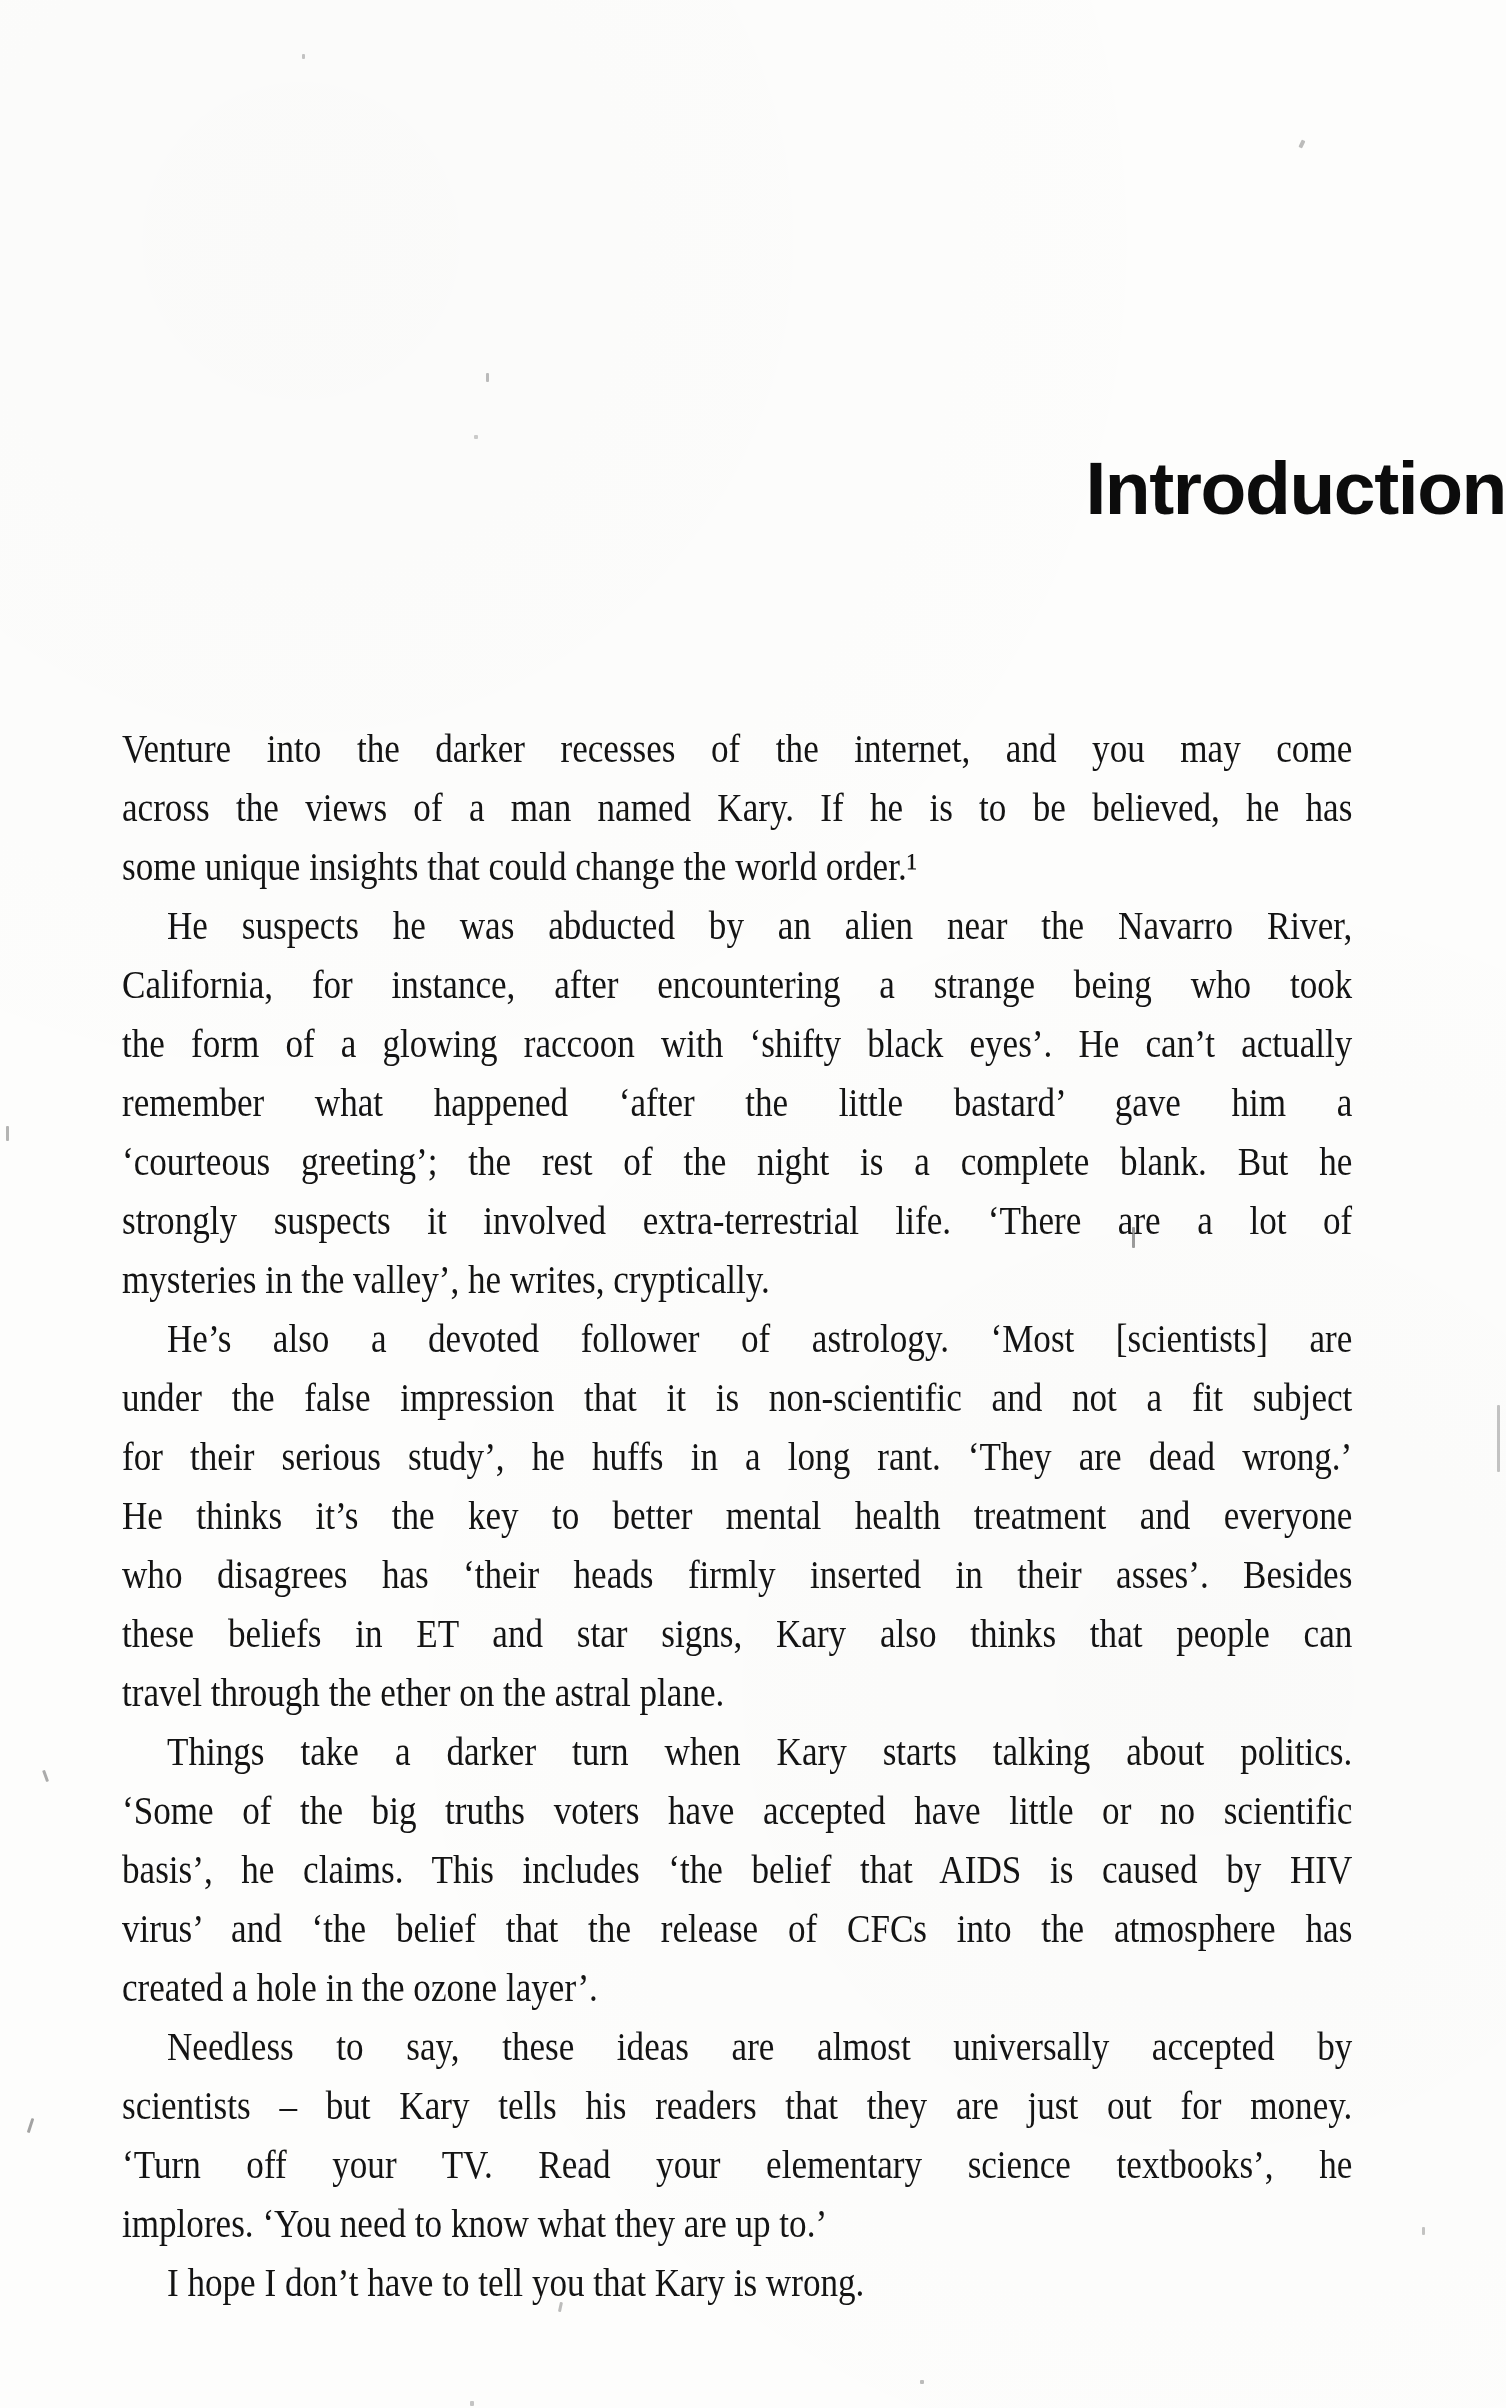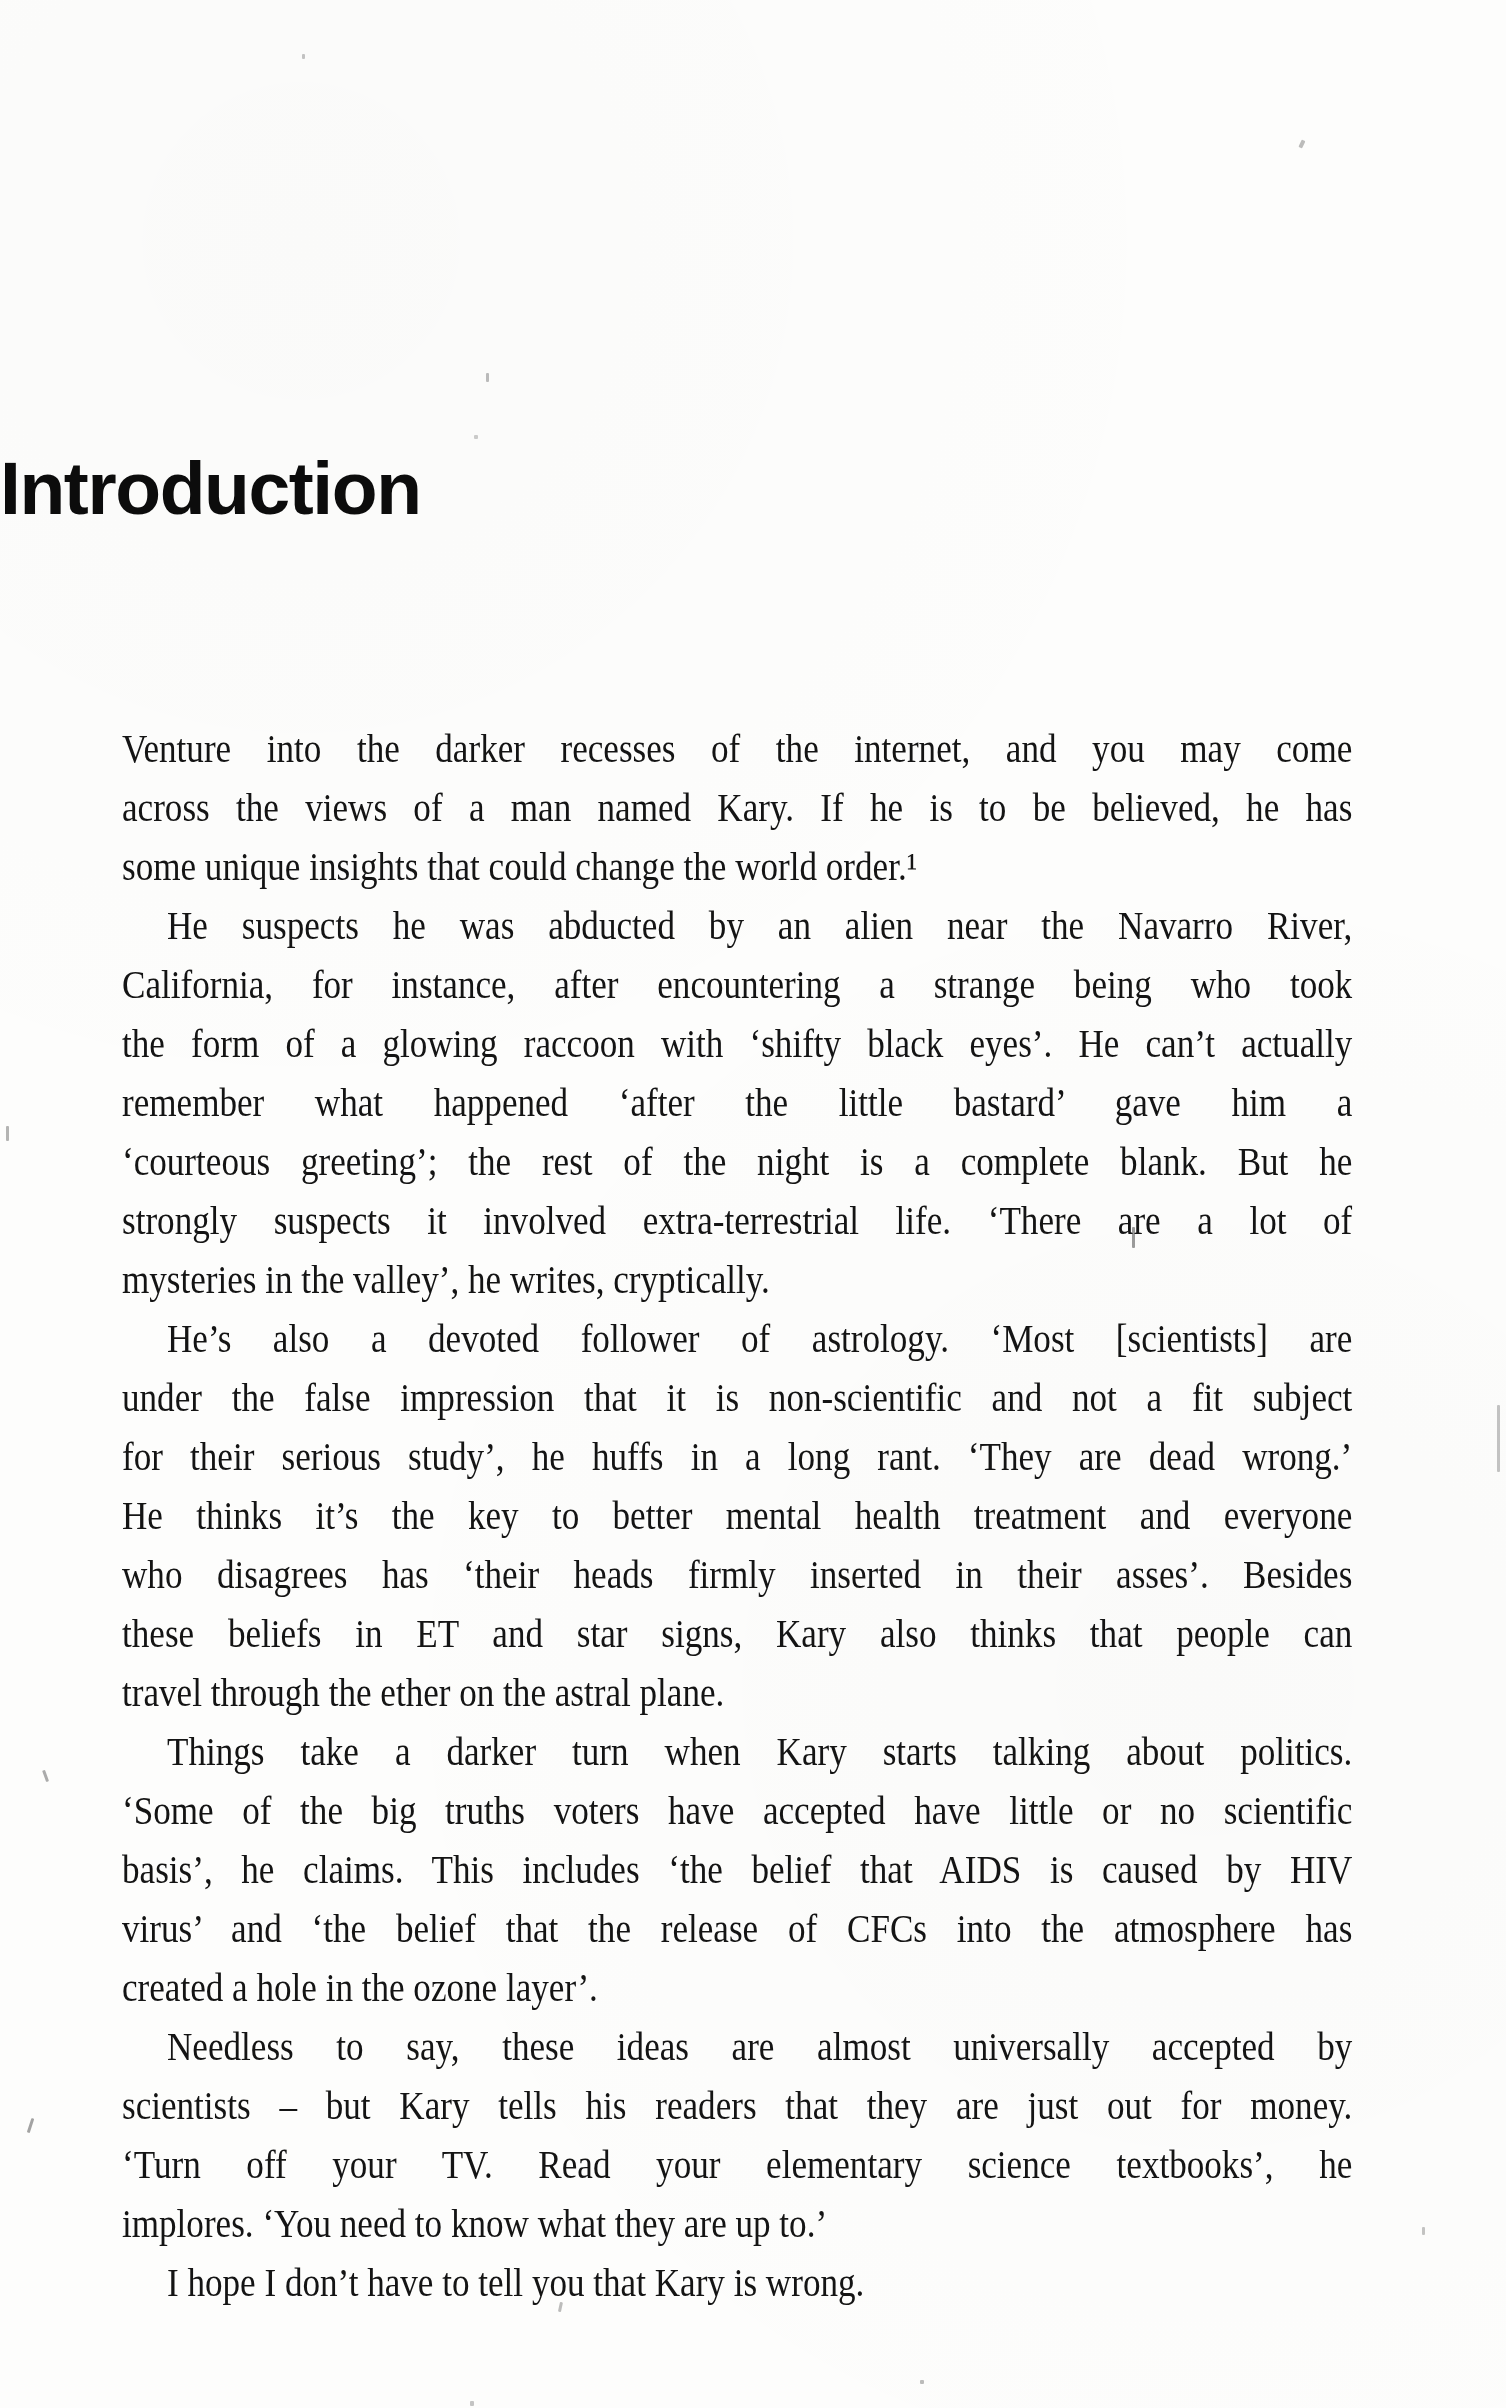--- a/index.html
+++ b/index.html
@@ -14,21 +14,21 @@
     position: absolute; inset: 0;
     background:
       radial-gradient(circle at 20% 10%, rgba(0,0,0,0.012), transparent 40%),
       radial-gradient(circle at 80% 70%, rgba(0,0,0,0.012), transparent 45%),
       #fdfdfc;
   }
   .title {
     position: absolute;
     top: 451px; left: 0; right: 0;
     margin: 0;
-    text-align: left;
+    text-align: right;
     font-family: "Liberation Sans", sans-serif;
     font-weight: 700;
     font-size: 75px;
     line-height: 75px;
     letter-spacing: -1.4px;
     color: #0c0c0c;
   }
   .text-block {
     position: absolute;
     left: 122px; top: 719px;

